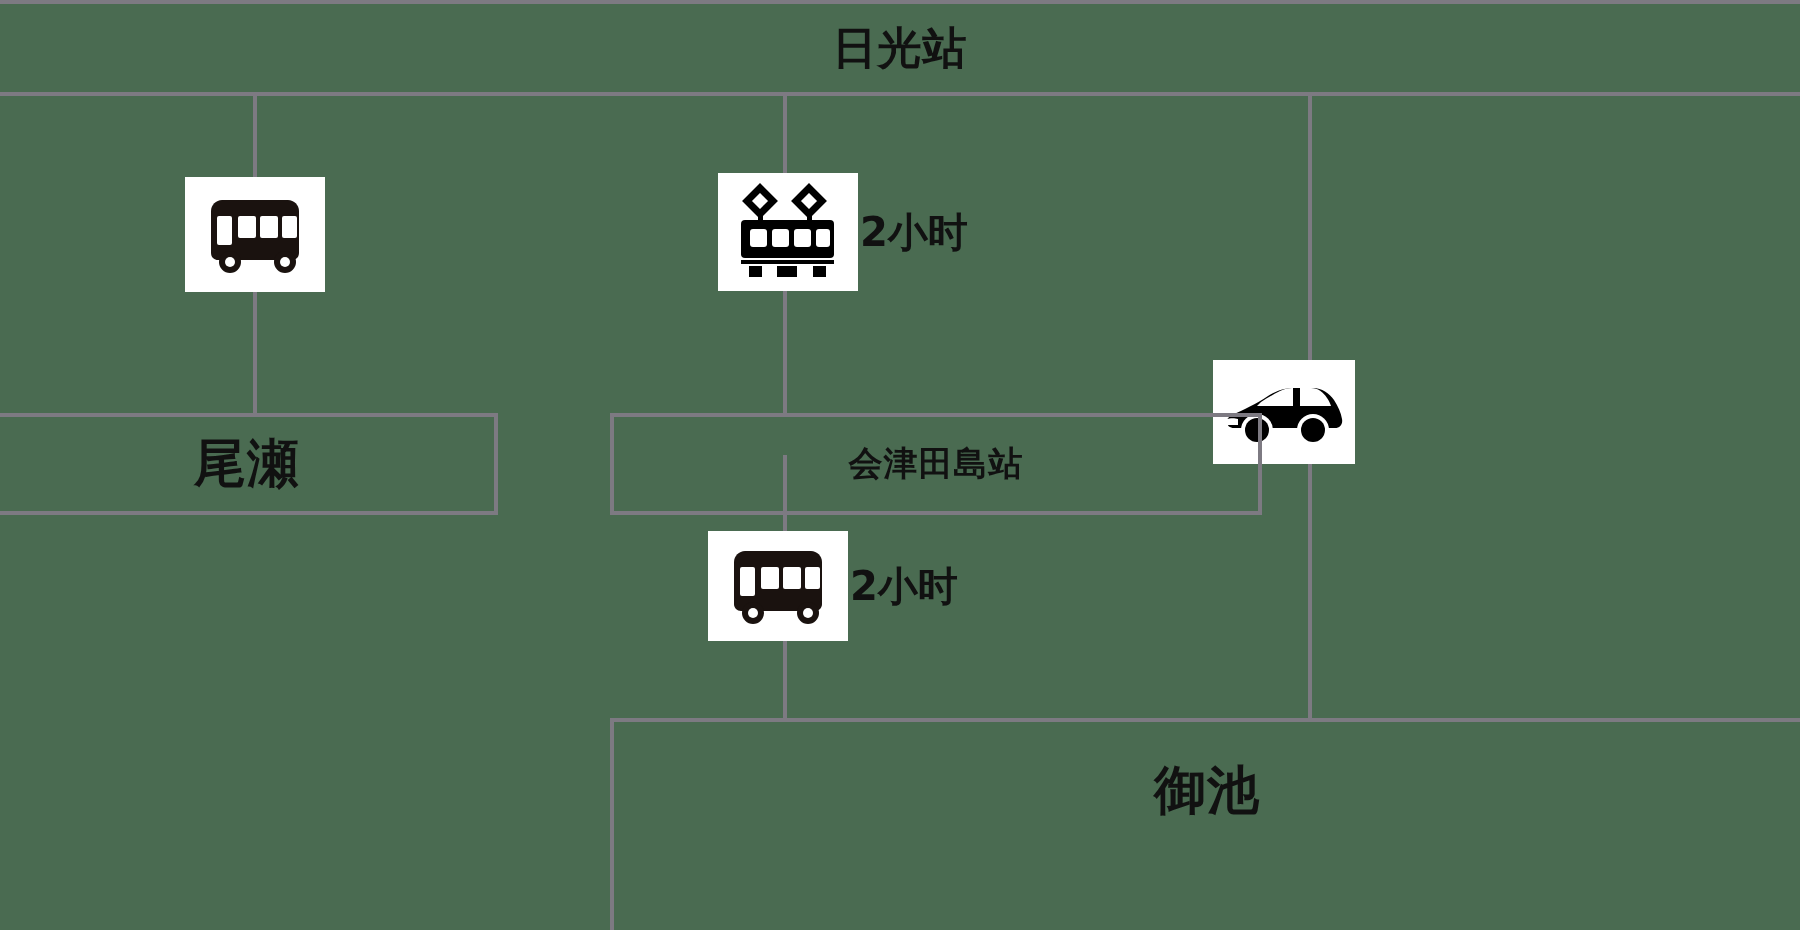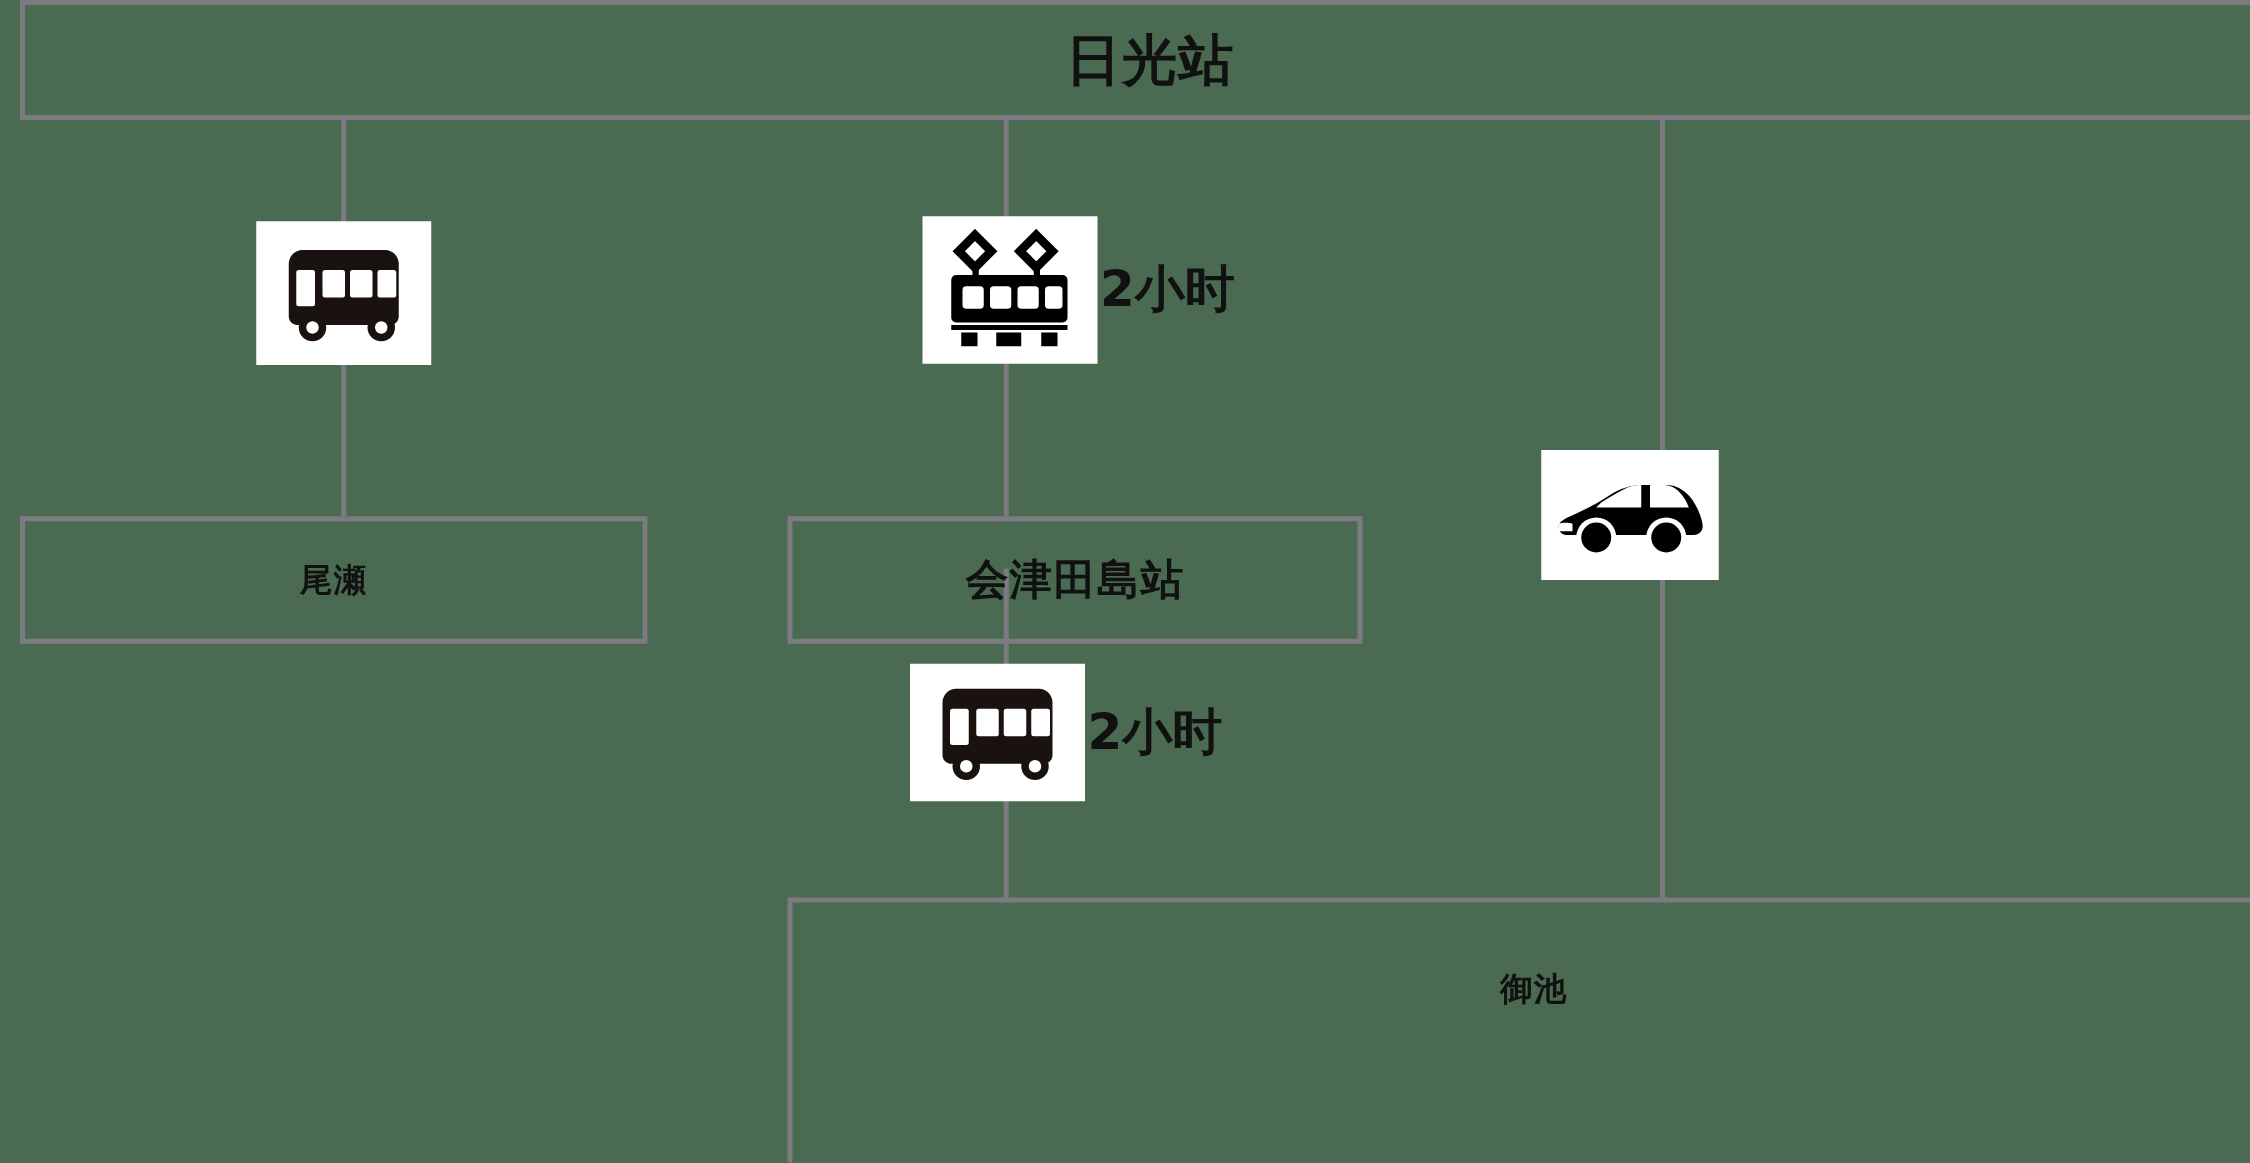--- a/index.html
+++ b/index.html
@@ -3,36 +3,36 @@
 <meta charset="utf-8">
 <style>
   html,body{margin:0;padding:0;}
   body{
     width:1800px;height:930px;
     background:#4a6b51;
     font-family:"DejaVu Sans","Liberation Sans",sans-serif;
     overflow:hidden;
     position:relative;
   }
-  #stage{position:absolute;inset:0;margin-left:20px;}
+  #stage{position:absolute;inset:0;}
 
   
   .vline{position:absolute;width:4px;background:#7d7a82;}
 
   
   .node{
     position:absolute;
     border:4px solid #7d7a82;
     box-sizing:border-box;
     display:flex;align-items:center;justify-content:center;
     color:#000;
     background:transparent;
   }
   .node-label{
-    font-size:26px;
+    font-size:52px;
     font-weight:600;
     letter-spacing:1px;
     color:#111;
     white-space:nowrap;
   }
   .node.title .node-label{font-size:44px;}
 
   
   .trans{
     position:absolute;
@@ -151,21 +151,21 @@
           <circle cx="92" cy="58" r="12"></circle>
         </g>
       </svg>
     </div>
   </div>
 
   <div class="node" style="left:-4px;top:413px;width:502px;height:102px;">
     <span class="node-label">尾瀬</span>
   </div>
 
-  <div class="node" style="left:610px;top:413px;width:460px;height:102px;">
+  <div class="node" style="left:610px;top:413px;width:652px;height:102px;">
     <span class="node-label" style="font-size:34px;">会津田島站</span>
   </div>
 
   <div class="node" style="left:610px;top:718px;width:1194px;height:216px;">
     <span class="node-label" style="margin-top:-70px;">御池</span>
   </div>
 
 </div>
 
 </body></html>

